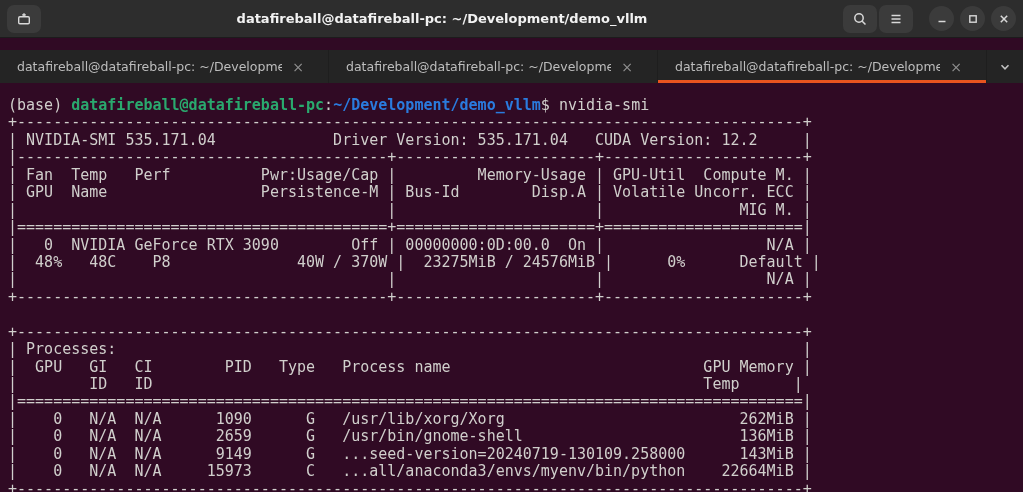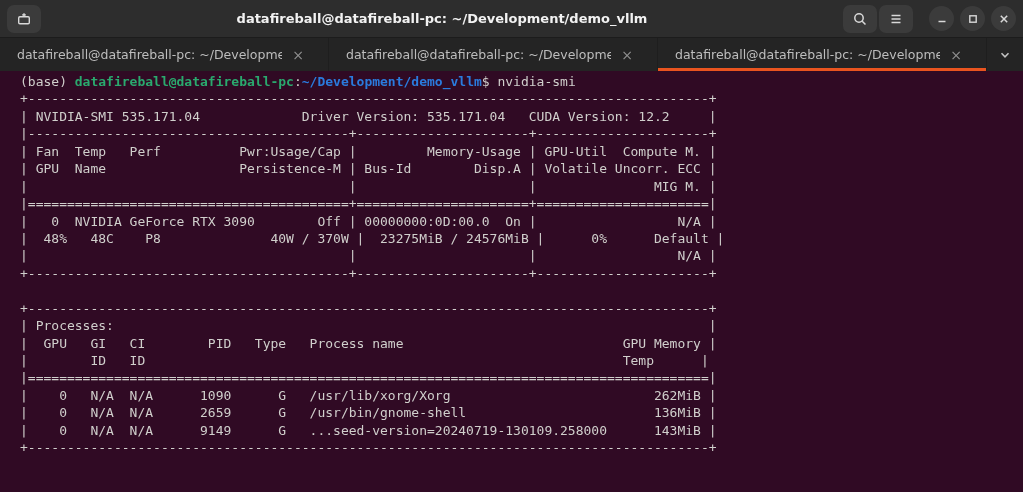--- a/index.html
+++ b/index.html
@@ -2,21 +2,21 @@
 <html><head>
 <meta charset="utf-8">
 <style>
   * { box-sizing: border-box; margin: 0; padding: 0; }
   html, body { width: 1023px; height: 492px; overflow: hidden; }
   body {
     background: #300a24;
     font-family: "DejaVu Sans", "Liberation Sans", sans-serif;
     -webkit-font-smoothing: antialiased;
   }
-  .window { width: 1023px; height: 492px; display: flex; flex-direction: column; }
+  .window { width: 1023px; height: 492px; display: flex; flex-direction: column; gap: 12px; }
 
   
   .titlebar {
     height: 38px; flex: 0 0 38px;
     background: #2d2d2d;
     border-bottom: 1px solid #1c1c1c;
     display: flex; align-items: center;
     padding: 0 7px; gap: 6px;
   }
   .tb-btn {
@@ -66,23 +66,23 @@
   .tab-chevron {
     flex: 0 0 36px; border: none; background: #242424;
     color: #c3c3c3; cursor: pointer;
     display: flex; align-items: center; justify-content: center;
   }
 
   
   .terminal {
     flex: 1 1 auto;
     background: #300a24;
-    padding: 2px 0 0 20px;
+    padding: 2px 0 0 8px;
     font-family: "DejaVu Sans Mono", "Liberation Mono", monospace;
-    font-size: 13px; line-height: 17.45px;
+    font-size: 15px; line-height: 17.45px;
     color: #d0cfcc;
     overflow: hidden;
     cursor: text;
   }
   .tline { white-space: pre; height: 17.45px; }
   .p-green { color: #2aa96e; font-weight: bold; }
   .p-blue  { color: #2a7bde; font-weight: bold; }
   svg { display: block; }
 </style>
 </head>
@@ -185,17 +185,18 @@
         <div class="tline">+-----------------------------------------+----------------------+----------------------+</div>
         <div class="tline"></div>
         <div class="tline">+---------------------------------------------------------------------------------------+</div>
         <div class="tline">| Processes:                                                                            |</div>
         <div class="tline">|  GPU   GI   CI        PID   Type   Process name                            GPU Memory |</div>
         <div class="tline">|        ID   ID                                                             Temp      |</div>
         <div class="tline">|=======================================================================================|</div>
         <div class="tline">|    0   N/A  N/A      1090      G   /usr/lib/xorg/Xorg                          262MiB |</div>
         <div class="tline">|    0   N/A  N/A      2659      G   /usr/bin/gnome-shell                        136MiB |</div>
         <div class="tline">|    0   N/A  N/A      9149      G   ...seed-version=20240719-130109.258000      143MiB |</div>
+        <div class="tline">|    0   N/A  N/A     15973      C   ...all/anaconda3/envs/myenv/bin/python    22664MiB |</div>
         <div class="tline">+---------------------------------------------------------------------------------------+</div>
       </div>
   </div>
 
 </div>
 
 </body></html>

